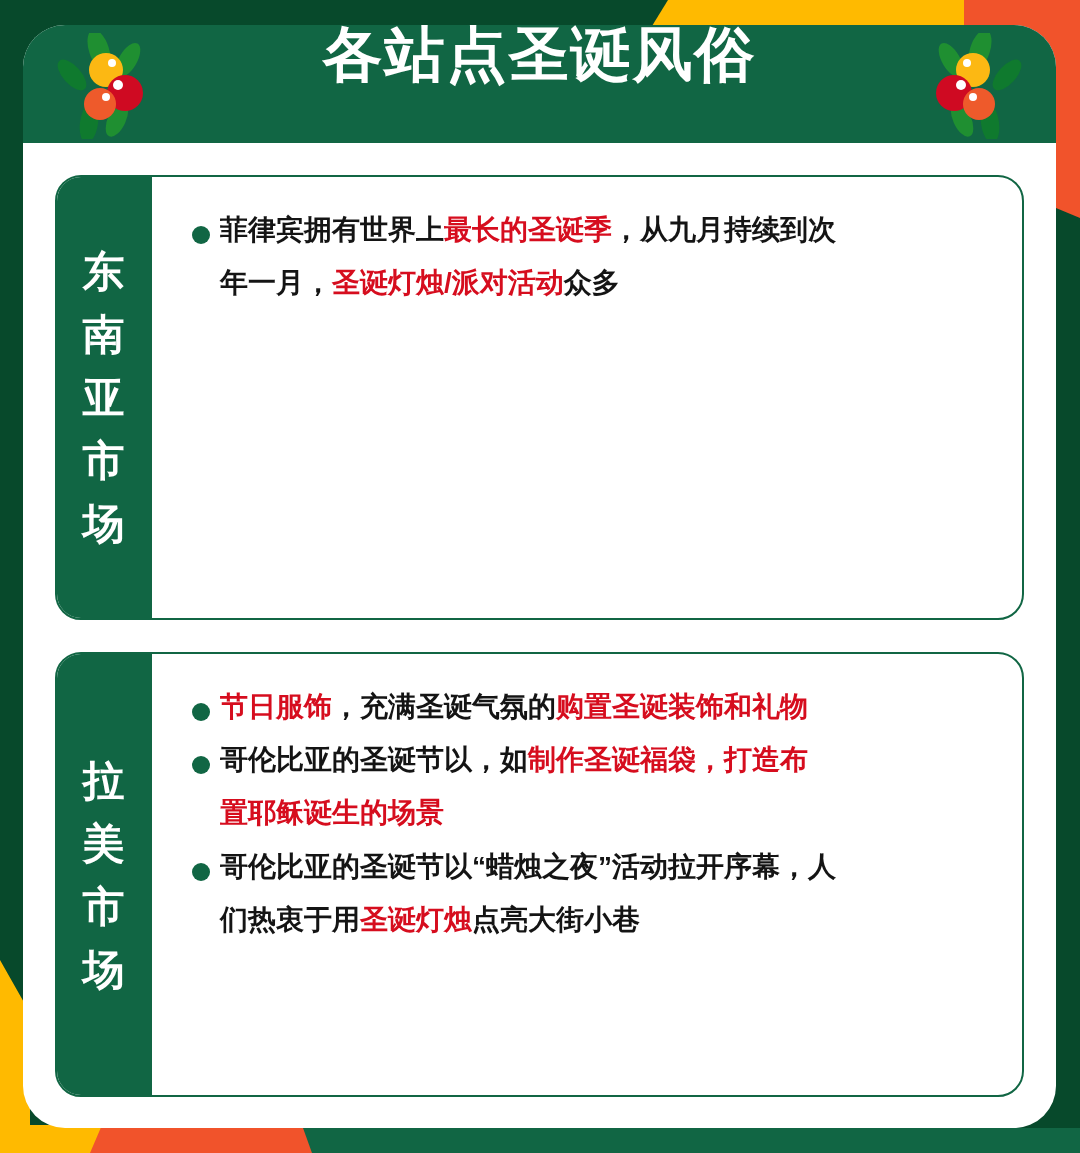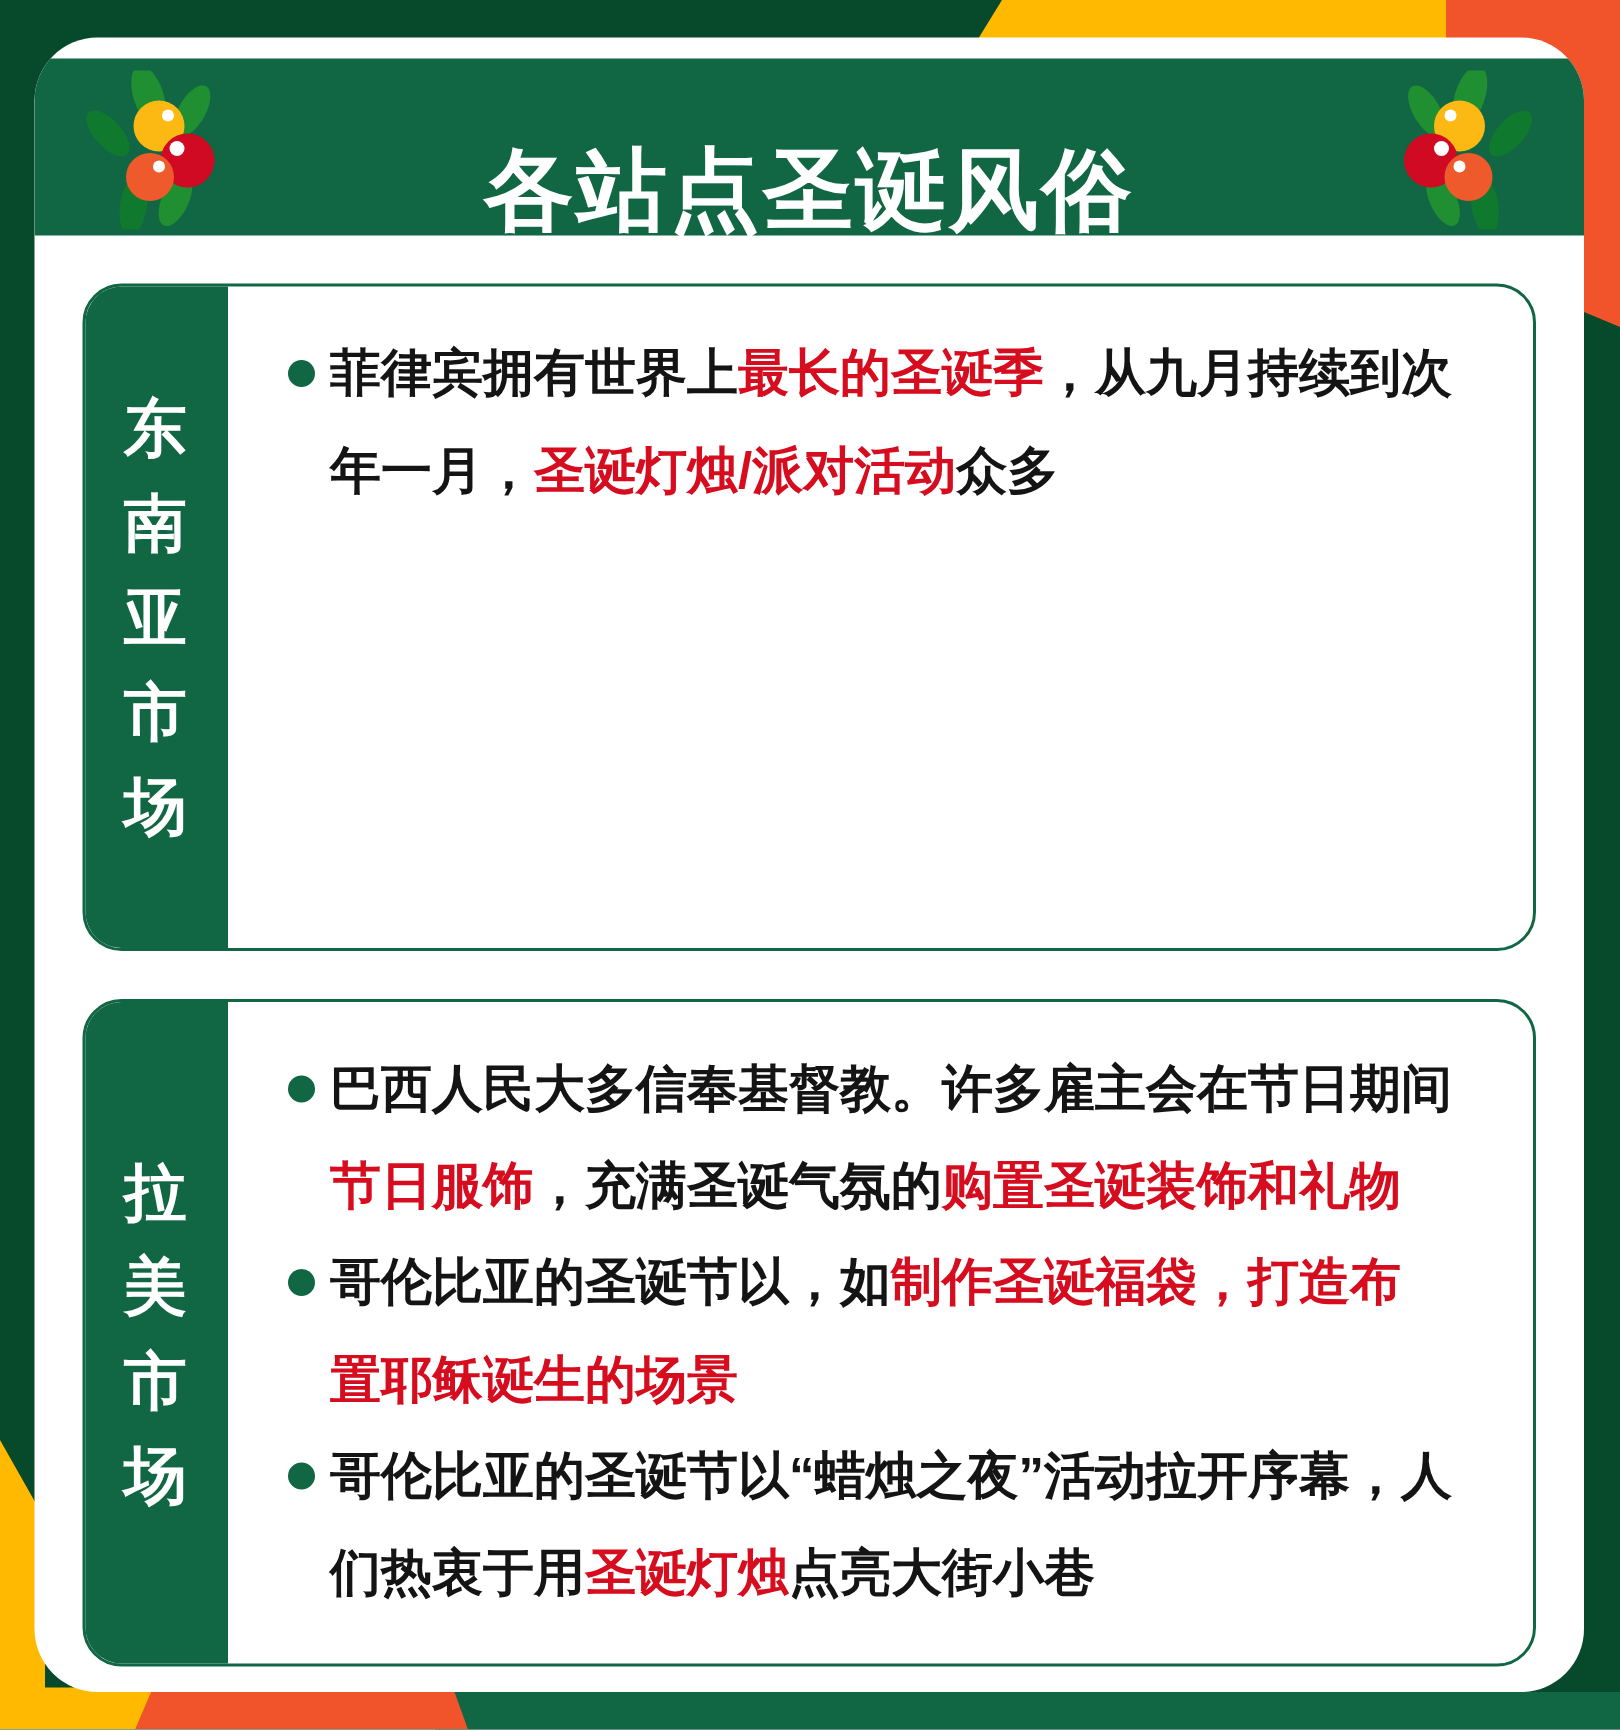--- a/index.html
+++ b/index.html
@@ -34,21 +34,21 @@
     clip-path:polygon(15px 0,218px 0,227px 25px,3px 25px);}
   .shape-bottom-yellow{left:0;top:955px;width:110px;height:198px;background:var(--accent-yellow);
     clip-path:polygon(0 5px,30px 58px,30px 170px,102px 170px,90px 198px,0 198px);}
 
   .card{
     position:absolute;left:23px;top:25px;width:1033px;height:1103px;
     background:#ffffff;border-radius:42px;overflow:hidden;
   }
   .card-header{
     height:118px;background:var(--brand-green);
-    display:flex;align-items:flex-end;justify-content:center;position:relative;margin-top:14px;
+    display:flex;align-items:flex-start;justify-content:center;position:relative;
   }
   .title{
     color:#ffffff;font-size:60px;font-weight:bold;letter-spacing:2px;line-height:1;
   }
   .holly{position:absolute;top:8px;width:100px;height:106px;}
   .holly.left{left:26px;}
   .holly.right{right:26px;transform:scaleX(-1);}
 
   .sections{padding:32px 32px 0 32px;display:flex;flex-direction:column;gap:32px;}
   .section{
@@ -57,21 +57,21 @@
   }
   .side-label{
     flex:0 0 97px;margin:-2px 0 -2px -2px;
     background:var(--brand-green);border-radius:26px 0 0 26px;
     display:flex;flex-direction:column;align-items:center;justify-content:center;
     color:#ffffff;font-weight:bold;font-size:42px;line-height:63px;
   }
   .bullets{flex:1;list-style:none;padding:26px 8px 0 40px;}
   .bullets li{
     position:relative;padding-left:28px;
-    color:var(--text-black);font-weight:bold;font-size:34px;line-height:1.9;
+    color:var(--text-black);font-weight:bold;font-size:28px;line-height:1.9;
     white-space:pre-wrap;
   }
   .dot{
     position:absolute;left:0;top:23px;width:18px;height:18px;border-radius:50%;
     background:var(--brand-green);
   }
   .hl{color:var(--highlight-red);}
 </style>
 </head>
 <body>
@@ -129,22 +129,21 @@
         </ul>
       </section>
       <section class="section">
         <div class="side-label">
           <span>拉</span>
           <span>美</span>
           <span>市</span>
           <span>场</span>
         </div>
         <ul class="bullets">
-          <li><span class="dot"></span><span>巴西人民大多信奉基督教。许多雇主会在节日期间
-</span><span class="hl">节日服饰</span><span>，充满圣诞气氛的</span><span class="hl">购置圣诞装饰和礼物</span></li>
+          <li><span class="dot"></span><span class="hl">节日服饰</span><span>，充满圣诞气氛的</span><span class="hl">购置圣诞装饰和礼物</span></li>
           <li><span class="dot"></span><span>哥伦比亚的圣诞节以，如</span><span class="hl">制作圣诞福袋，打造布
 置耶稣诞生的场景</span></li>
           <li><span class="dot"></span><span>哥伦比亚的圣诞节以“蜡烛之夜”活动拉开序幕，人
 们热衷于用</span><span class="hl">圣诞灯烛</span><span>点亮大街小巷</span></li>
         </ul>
       </section>
     </main>
 </div>
 
 </body></html>

